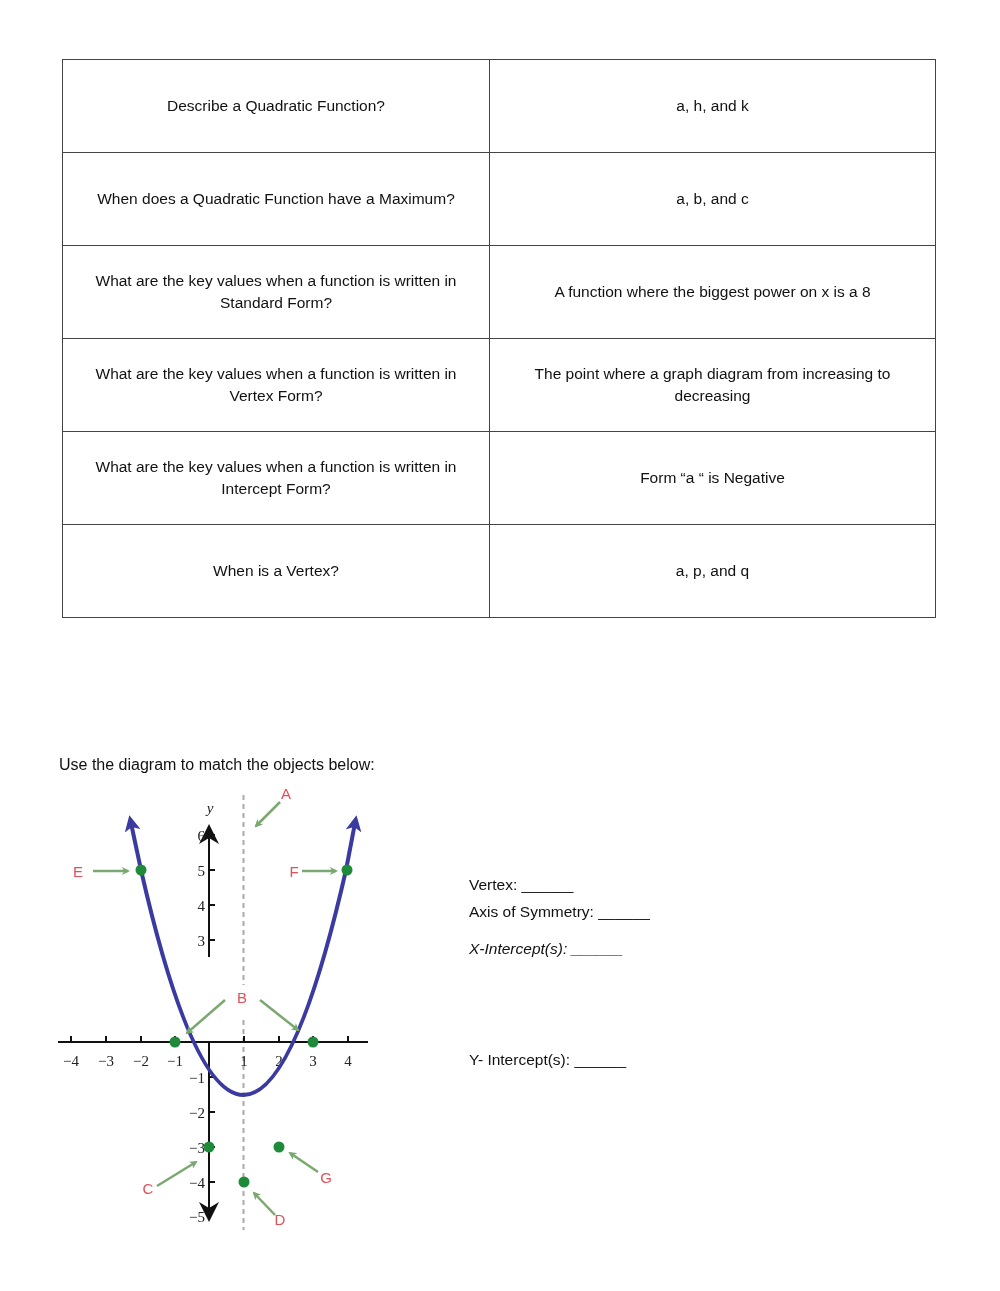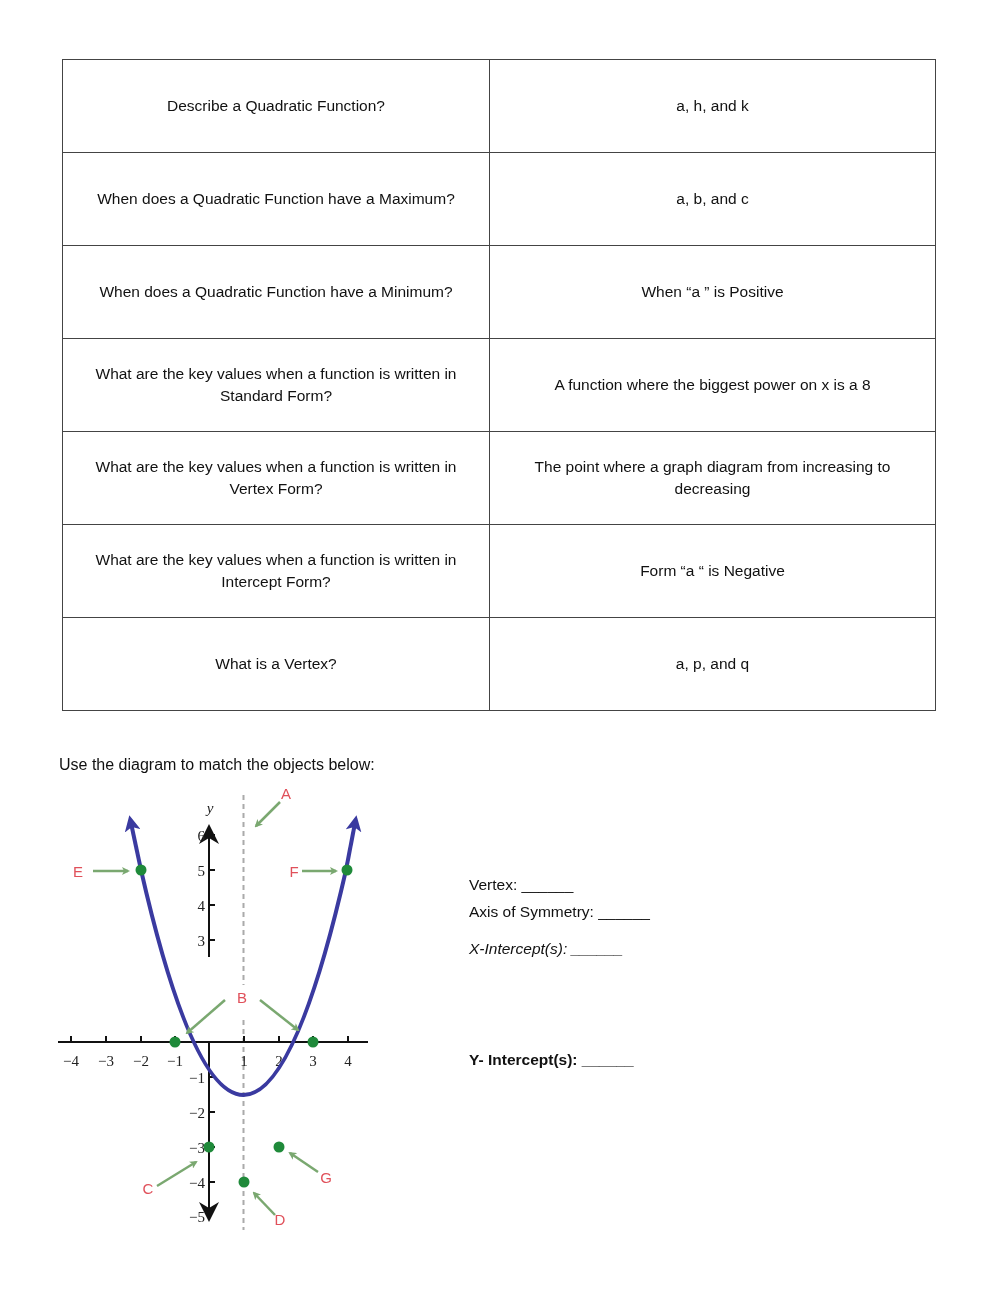--- a/index.html
+++ b/index.html
@@ -23,37 +23,33 @@
   <tbody>
     <tr>
       <td class="q">Describe a Quadratic Function?</td>
       <td>a, h, and k</td>
     </tr>
     <tr>
       <td class="q">When does a Quadratic Function have a Maximum?</td>
       <td>a, b, and c</td>
     </tr>
     <tr>
-      <td class="q">When does a Quadratic Function have a Minimum?</td>
-      <td>When “a ” is Positive</td>
-    </tr>
-    <tr>
       <td class="q">What are the key values when a function is written in Standard Form?</td>
       <td>A function where the biggest power on x is a 8</td>
     </tr>
     <tr>
       <td class="q">What are the key values when a function is written in Vertex Form?</td>
       <td>The point where a graph diagram from increasing to decreasing</td>
     </tr>
     <tr>
       <td class="q">What are the key values when a function is written in Intercept Form?</td>
       <td>Form “a “ is Negative</td>
     </tr>
     <tr>
-      <td class="q">What is a Vertex?</td>
+      <td class="q">When is a Vertex?</td>
       <td>a, p, and q</td>
     </tr>
   </tbody>
 </table>
 
 <div class="instr">Use the diagram to match the objects below:</div>
 
 <svg class="diagram" width="400" height="1291" viewBox="0 0 400 1291">
   <defs>
     <marker id="ah-blk" markerWidth="10" markerHeight="10" refX="5" refY="5" orient="auto">
@@ -150,13 +146,13 @@
     <text x="280" y="1225">D</text>
     <text x="78" y="877">E</text>
     <text x="294" y="877">F</text>
     <text x="326" y="1183">G</text>
   </g>
 </svg>
 
 <div class="blank-item" style="top:876px;">Vertex: ______</div>
 <div class="blank-item" style="top:903px;">Axis of Symmetry: ______</div>
 <div class="blank-item" style="top:940px;font-style:italic;">X-Intercept(s): ______</div>
-<div class="blank-item" style="top:1051px;font-weight:bold;">Y- Intercept(s): ______</div>
+<div class="blank-item" style="top:1051px;">Y- Intercept(s): ______</div>
 
 </body></html>

